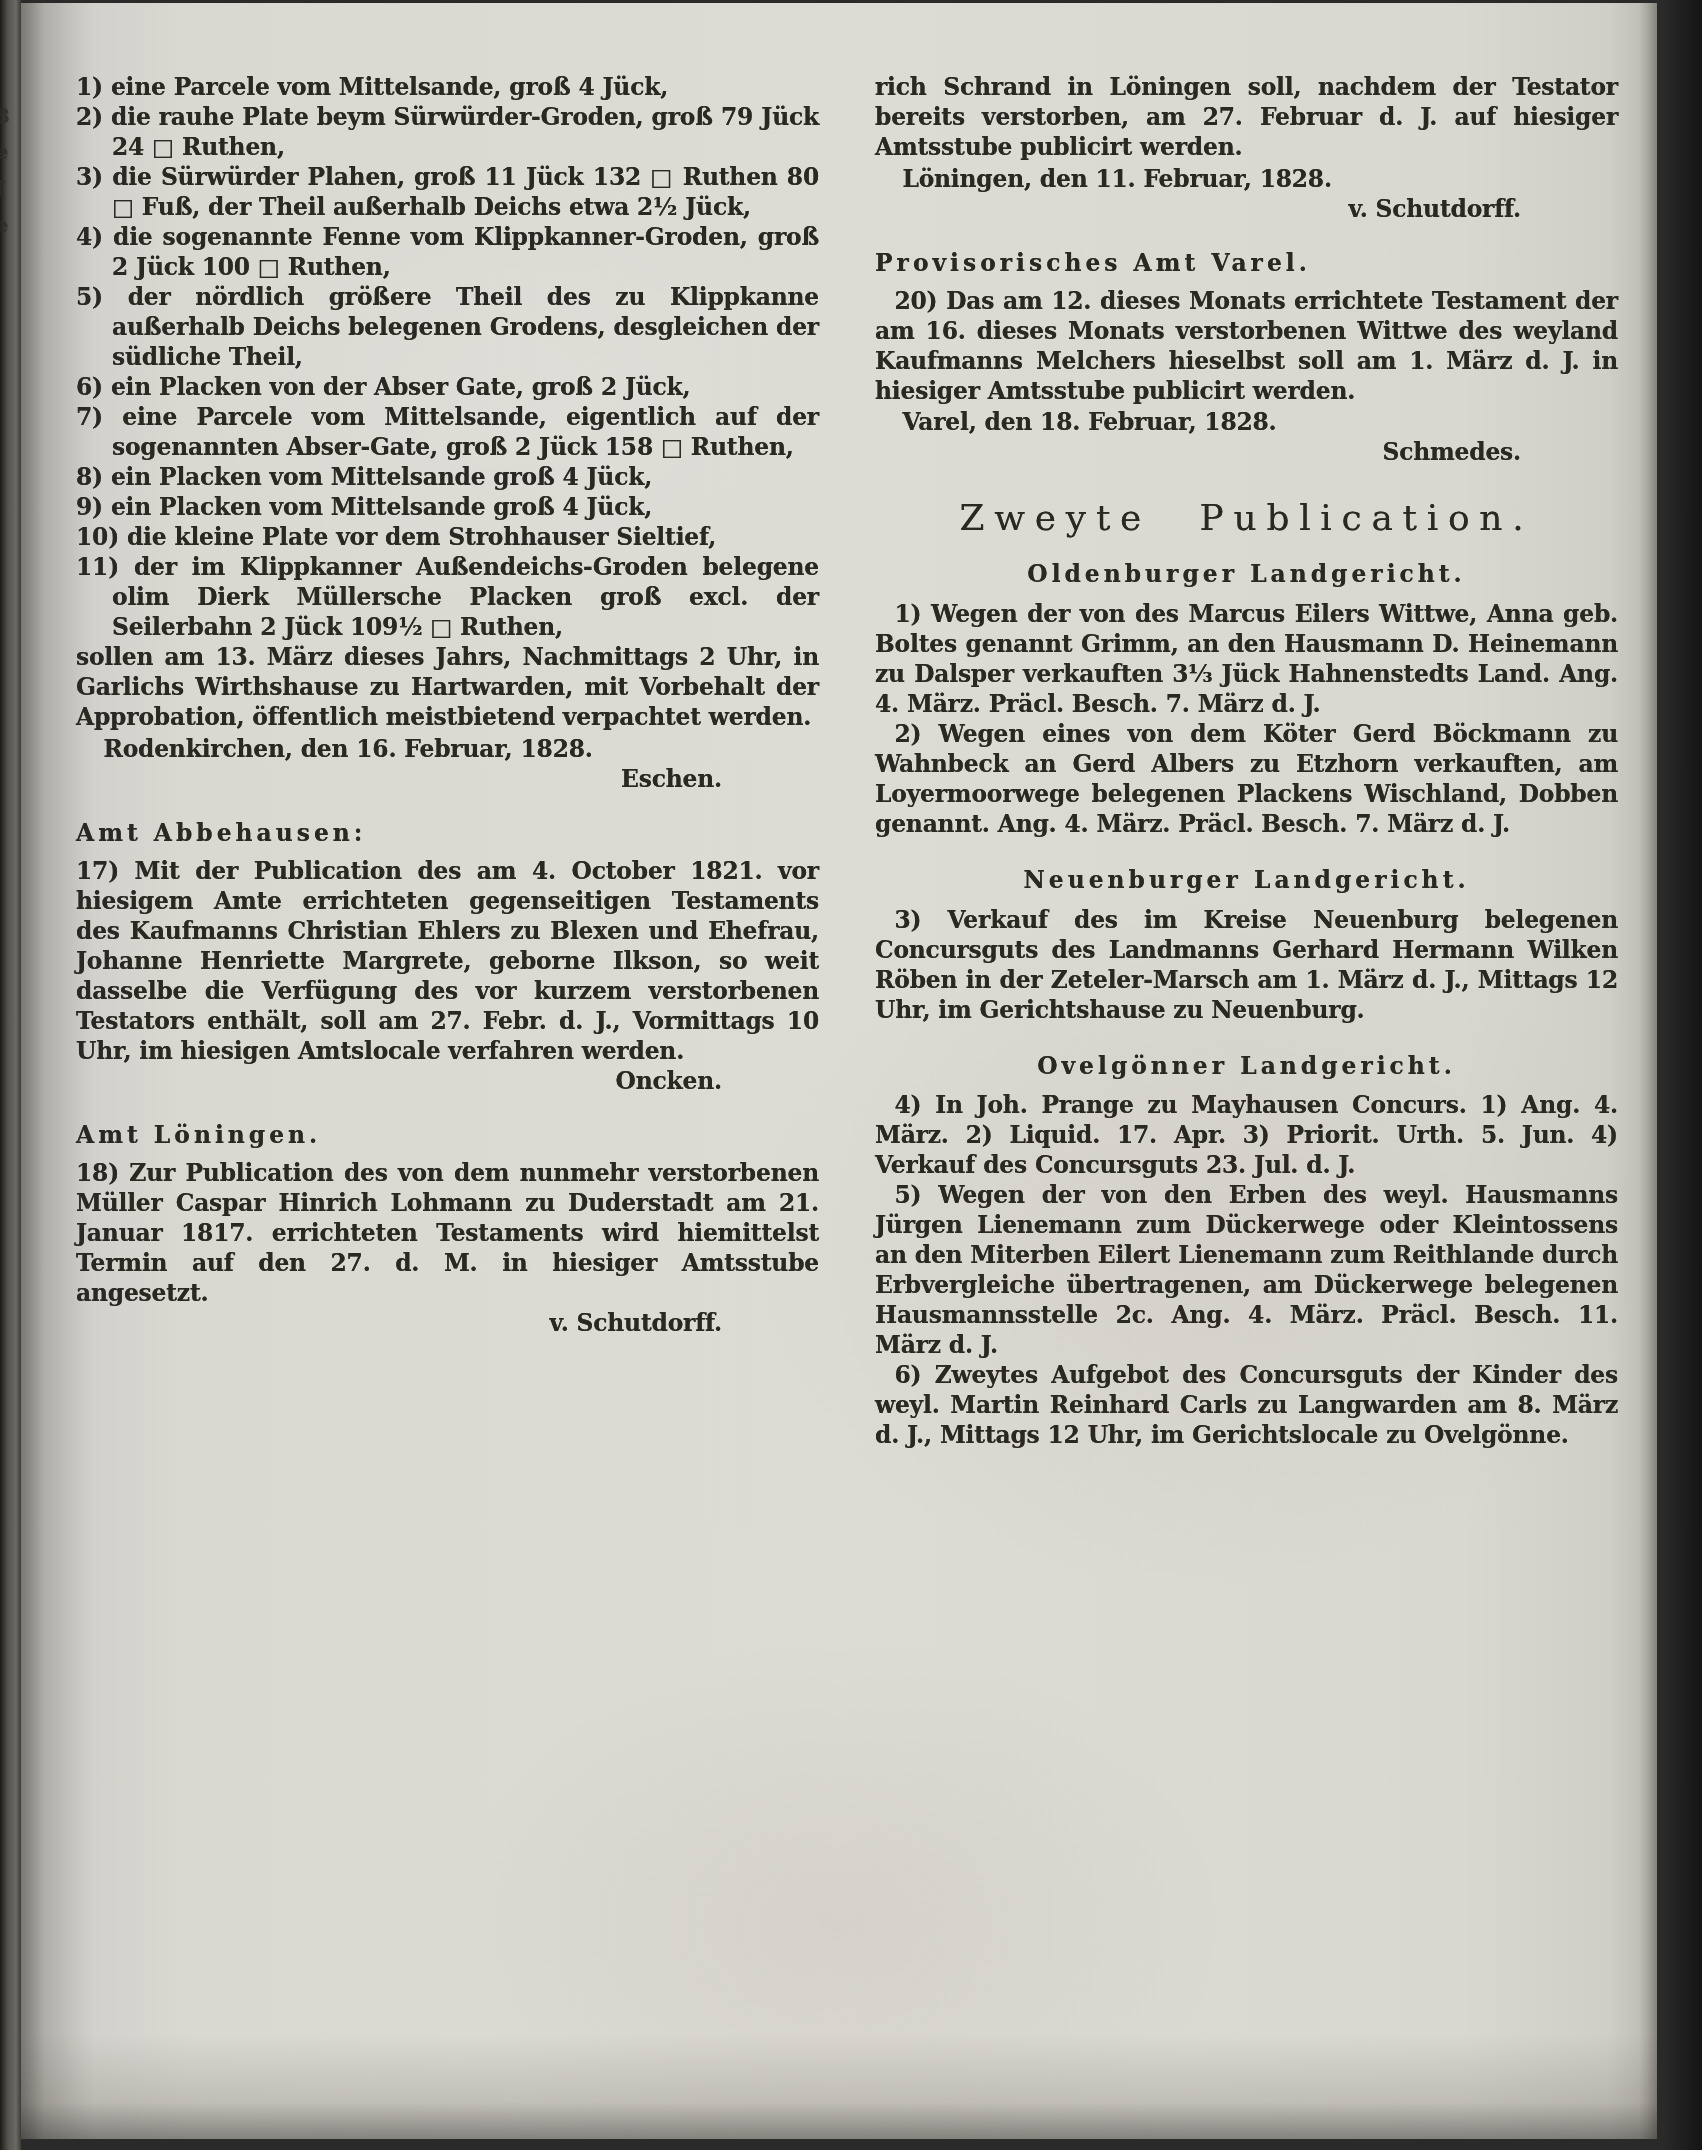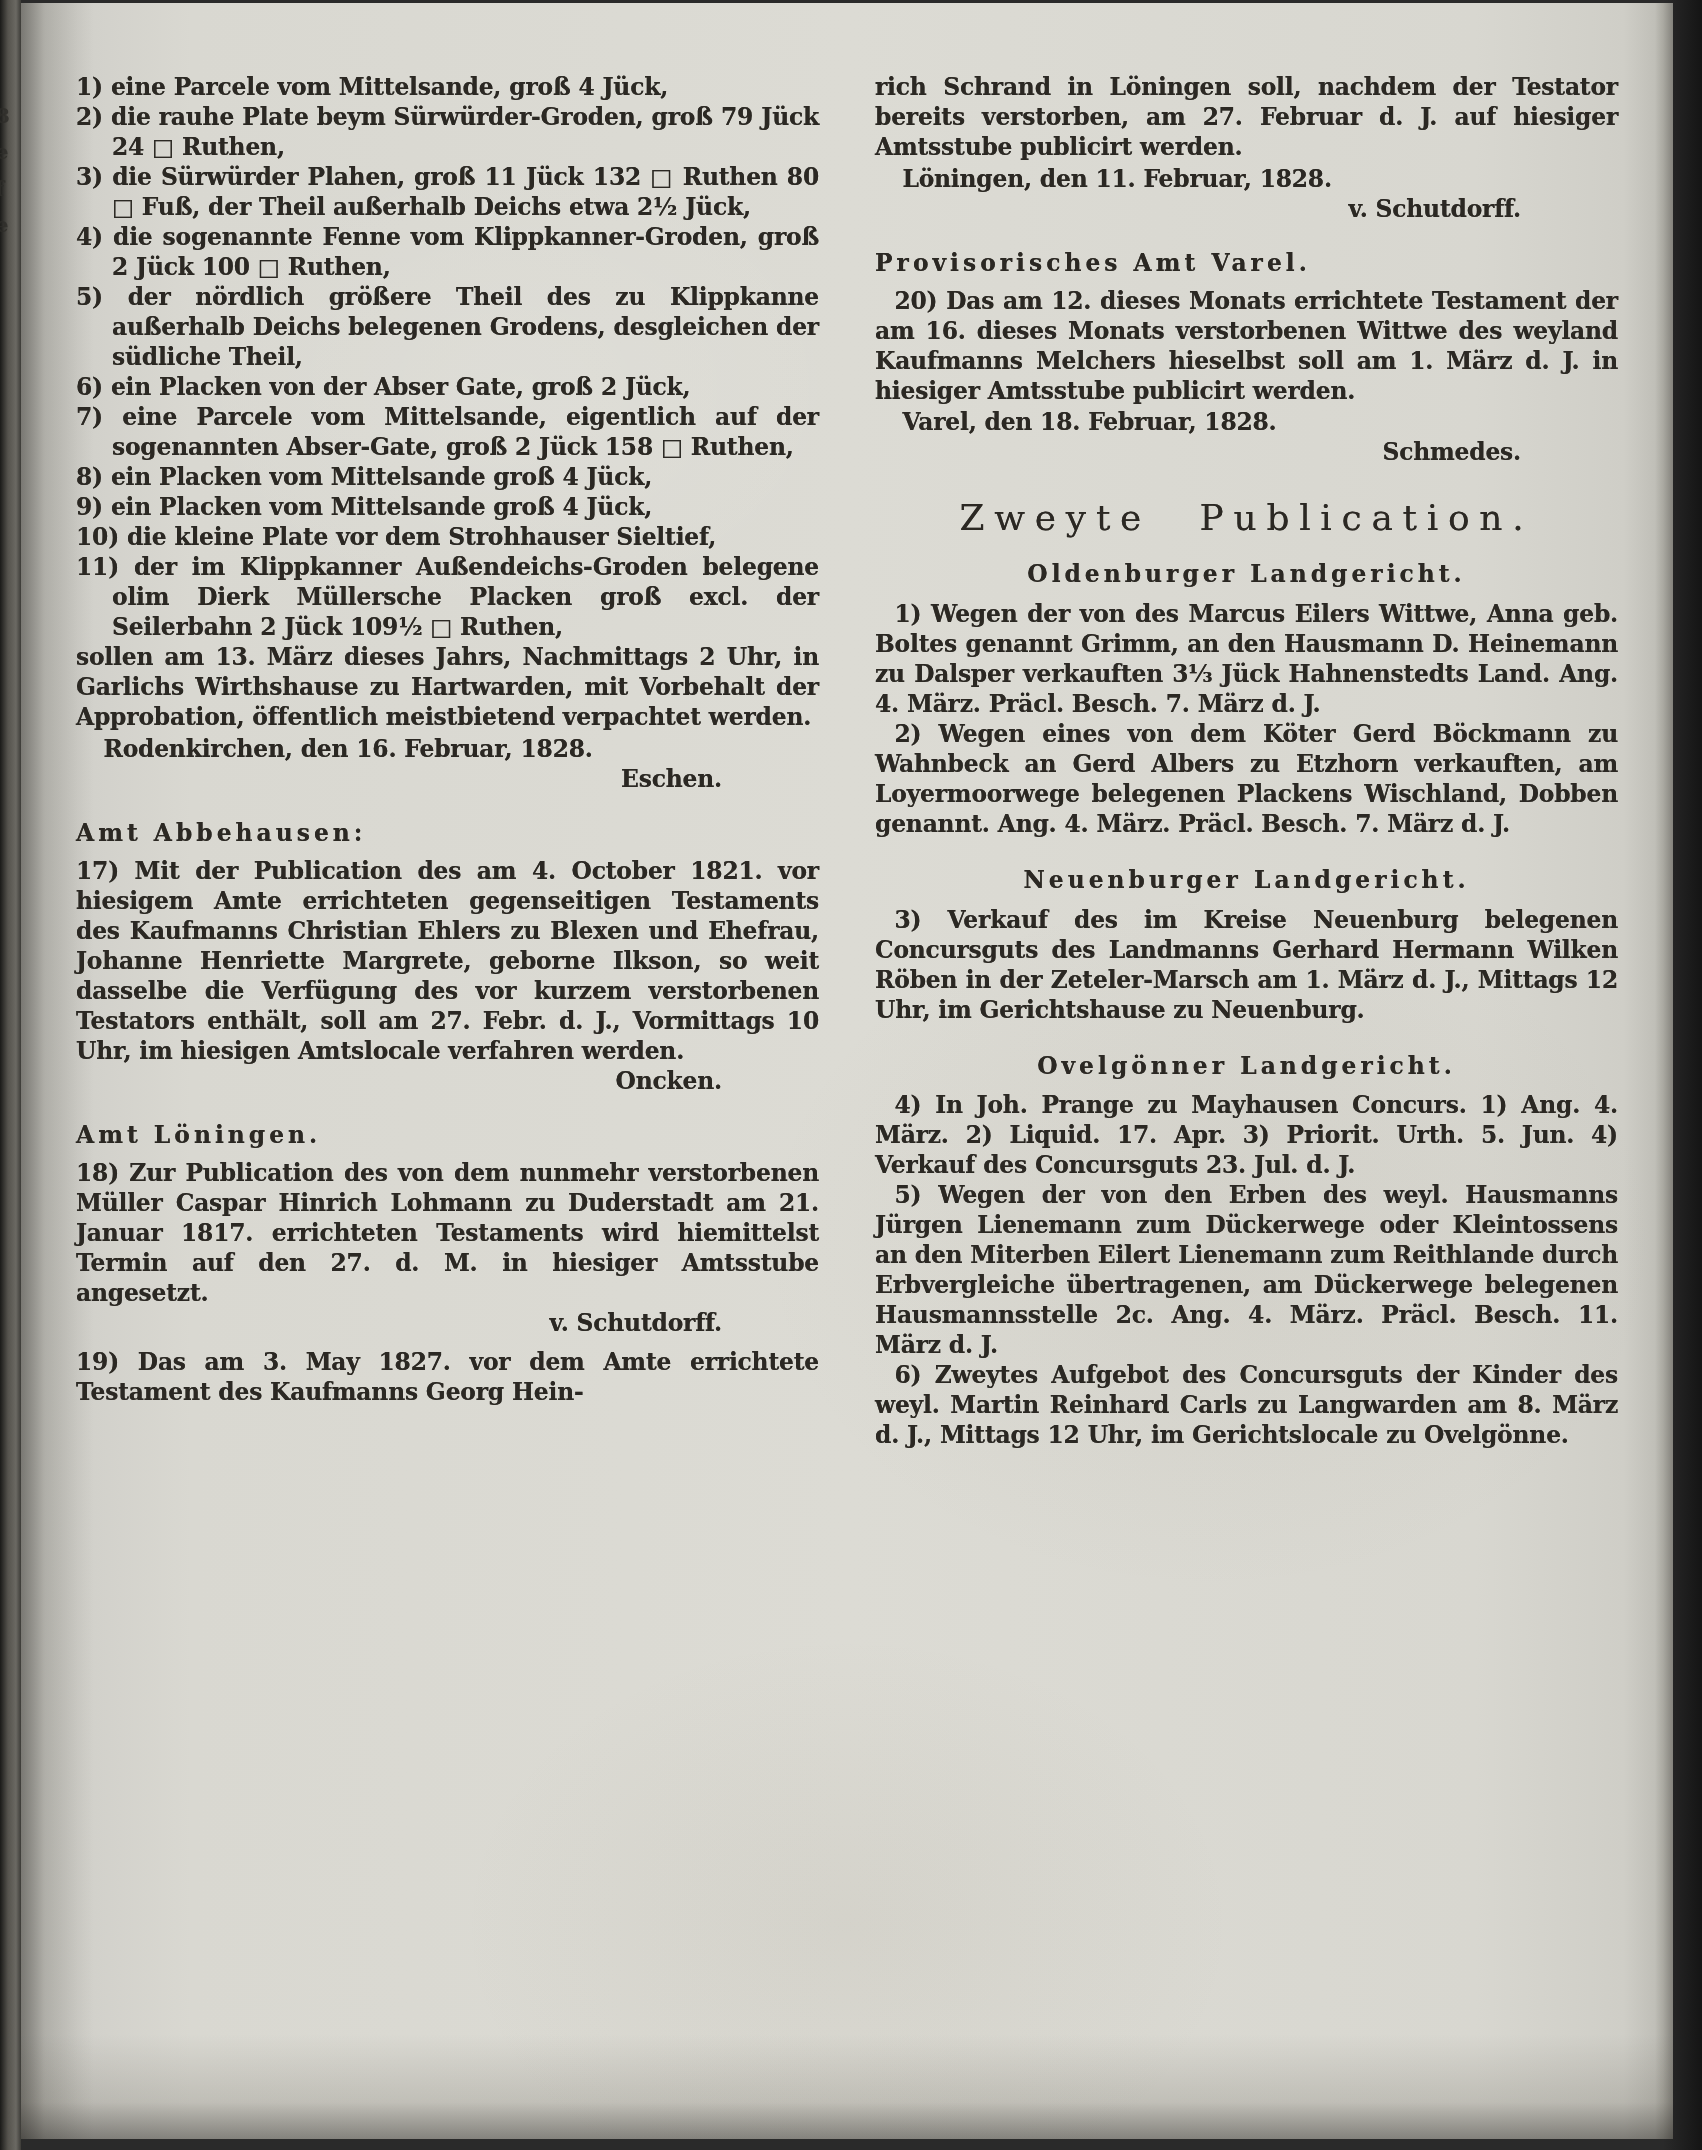--- a/index.html
+++ b/index.html
@@ -47,21 +47,20 @@
     position: absolute;
     left: 21px;
     top: 3.2px;
     width: 1636px;
     height: 2136px;
     background:
       radial-gradient(ellipse 565px 404px at 30% 18%, rgba(255,255,255,0.10), transparent 60%),
       radial-gradient(ellipse 727px 565px at 72% 58%, rgba(120,110,90,0.07), transparent 62%),
       radial-gradient(ellipse 646px 484px at 50% 90%, rgba(110,100,80,0.07), transparent 60%),
       linear-gradient(90deg, #a5a49e 0px, #c2c1bb 22.6px, #d2d1cb 73px, #d9d8d1 170px, #dcdbd4 50%, #d8d7d0 88%, #cfcec7 97%, #b7b6af 100%);
-    padding-left: 16px;
   }
   .page::after {
     content: "";
     position: absolute;
     left: 0; right: 0; bottom: 0;
     height: 105px;
     background: linear-gradient(180deg, rgba(0,0,0,0) 0%, rgba(60,55,45,0.16) 65%, rgba(28,26,22,0.45) 100%);
     pointer-events: none;
   }
   .binding-shadow {
@@ -165,21 +164,20 @@
         <p class="item">11) der im Klippkanner Außendeichs-Groden belegene olim Dierk Müllersche Placken groß excl. der Seilerbahn 2 Jück 109½ □ Ruthen,</p>
         <p class="para">sollen am 13. März dieses Jahrs, Nachmittags 2 Uhr, in Garlichs Wirthshause zu Hartwarden, mit Vorbehalt der Approbation, öffentlich meistbietend verpachtet werden.</p>
         <p class="dateline">Rodenkirchen, den 16. Februar, 1828.</p>
         <p class="signature">Eschen.</p>
         <h3 class="heading">Amt Abbehausen:</h3>
         <p class="para">17) Mit der Publication des am 4. October 1821. vor hiesigem Amte errichteten gegenseitigen Testaments des Kaufmanns Christian Ehlers zu Blexen und Ehefrau, Johanne Henriette Margrete, geborne Ilkson, so weit dasselbe die Verfügung des vor kurzem verstorbenen Testators enthält, soll am 27. Febr. d. J., Vormittags 10 Uhr, im hiesigen Amtslocale verfahren werden.</p>
         <p class="signature">Oncken.</p>
         <h3 class="heading">Amt Löningen.</h3>
         <p class="para">18) Zur Publication des von dem nunmehr verstorbenen Müller Caspar Hinrich Lohmann zu Duderstadt am 21. Januar 1817. errichteten Testaments wird hiemittelst Termin auf den 27. d. M. in hiesiger Amtsstube angesetzt.</p>
         <p class="signature">v. Schutdorff.</p>
-        <p class="para">19) Das am 3. May 1827. vor dem Amte errichtete Testament des Kaufmanns Georg Hein-</p>
       </div>
     <div class="col col-right">
         <p class="para">rich Schrand in Löningen soll, nachdem der Testator bereits verstorben, am 27. Februar d. J. auf hiesiger Amtsstube publicirt werden.</p>
         <p class="dateline">Löningen, den 11. Februar, 1828.</p>
         <p class="signature">v. Schutdorff.</p>
         <h3 class="heading">Provisorisches Amt Varel.</h3>
         <p class="para num">20) Das am 12. dieses Monats errichtete Testament der am 16. dieses Monats verstorbenen Wittwe des weyland Kaufmanns Melchers hieselbst soll am 1. März d. J. in hiesiger Amtsstube publicirt werden.</p>
         <p class="dateline">Varel, den 18. Februar, 1828.</p>
         <p class="signature">Schmedes.</p>
         <h2 class="center-heading">Zweyte Publication.</h2>

